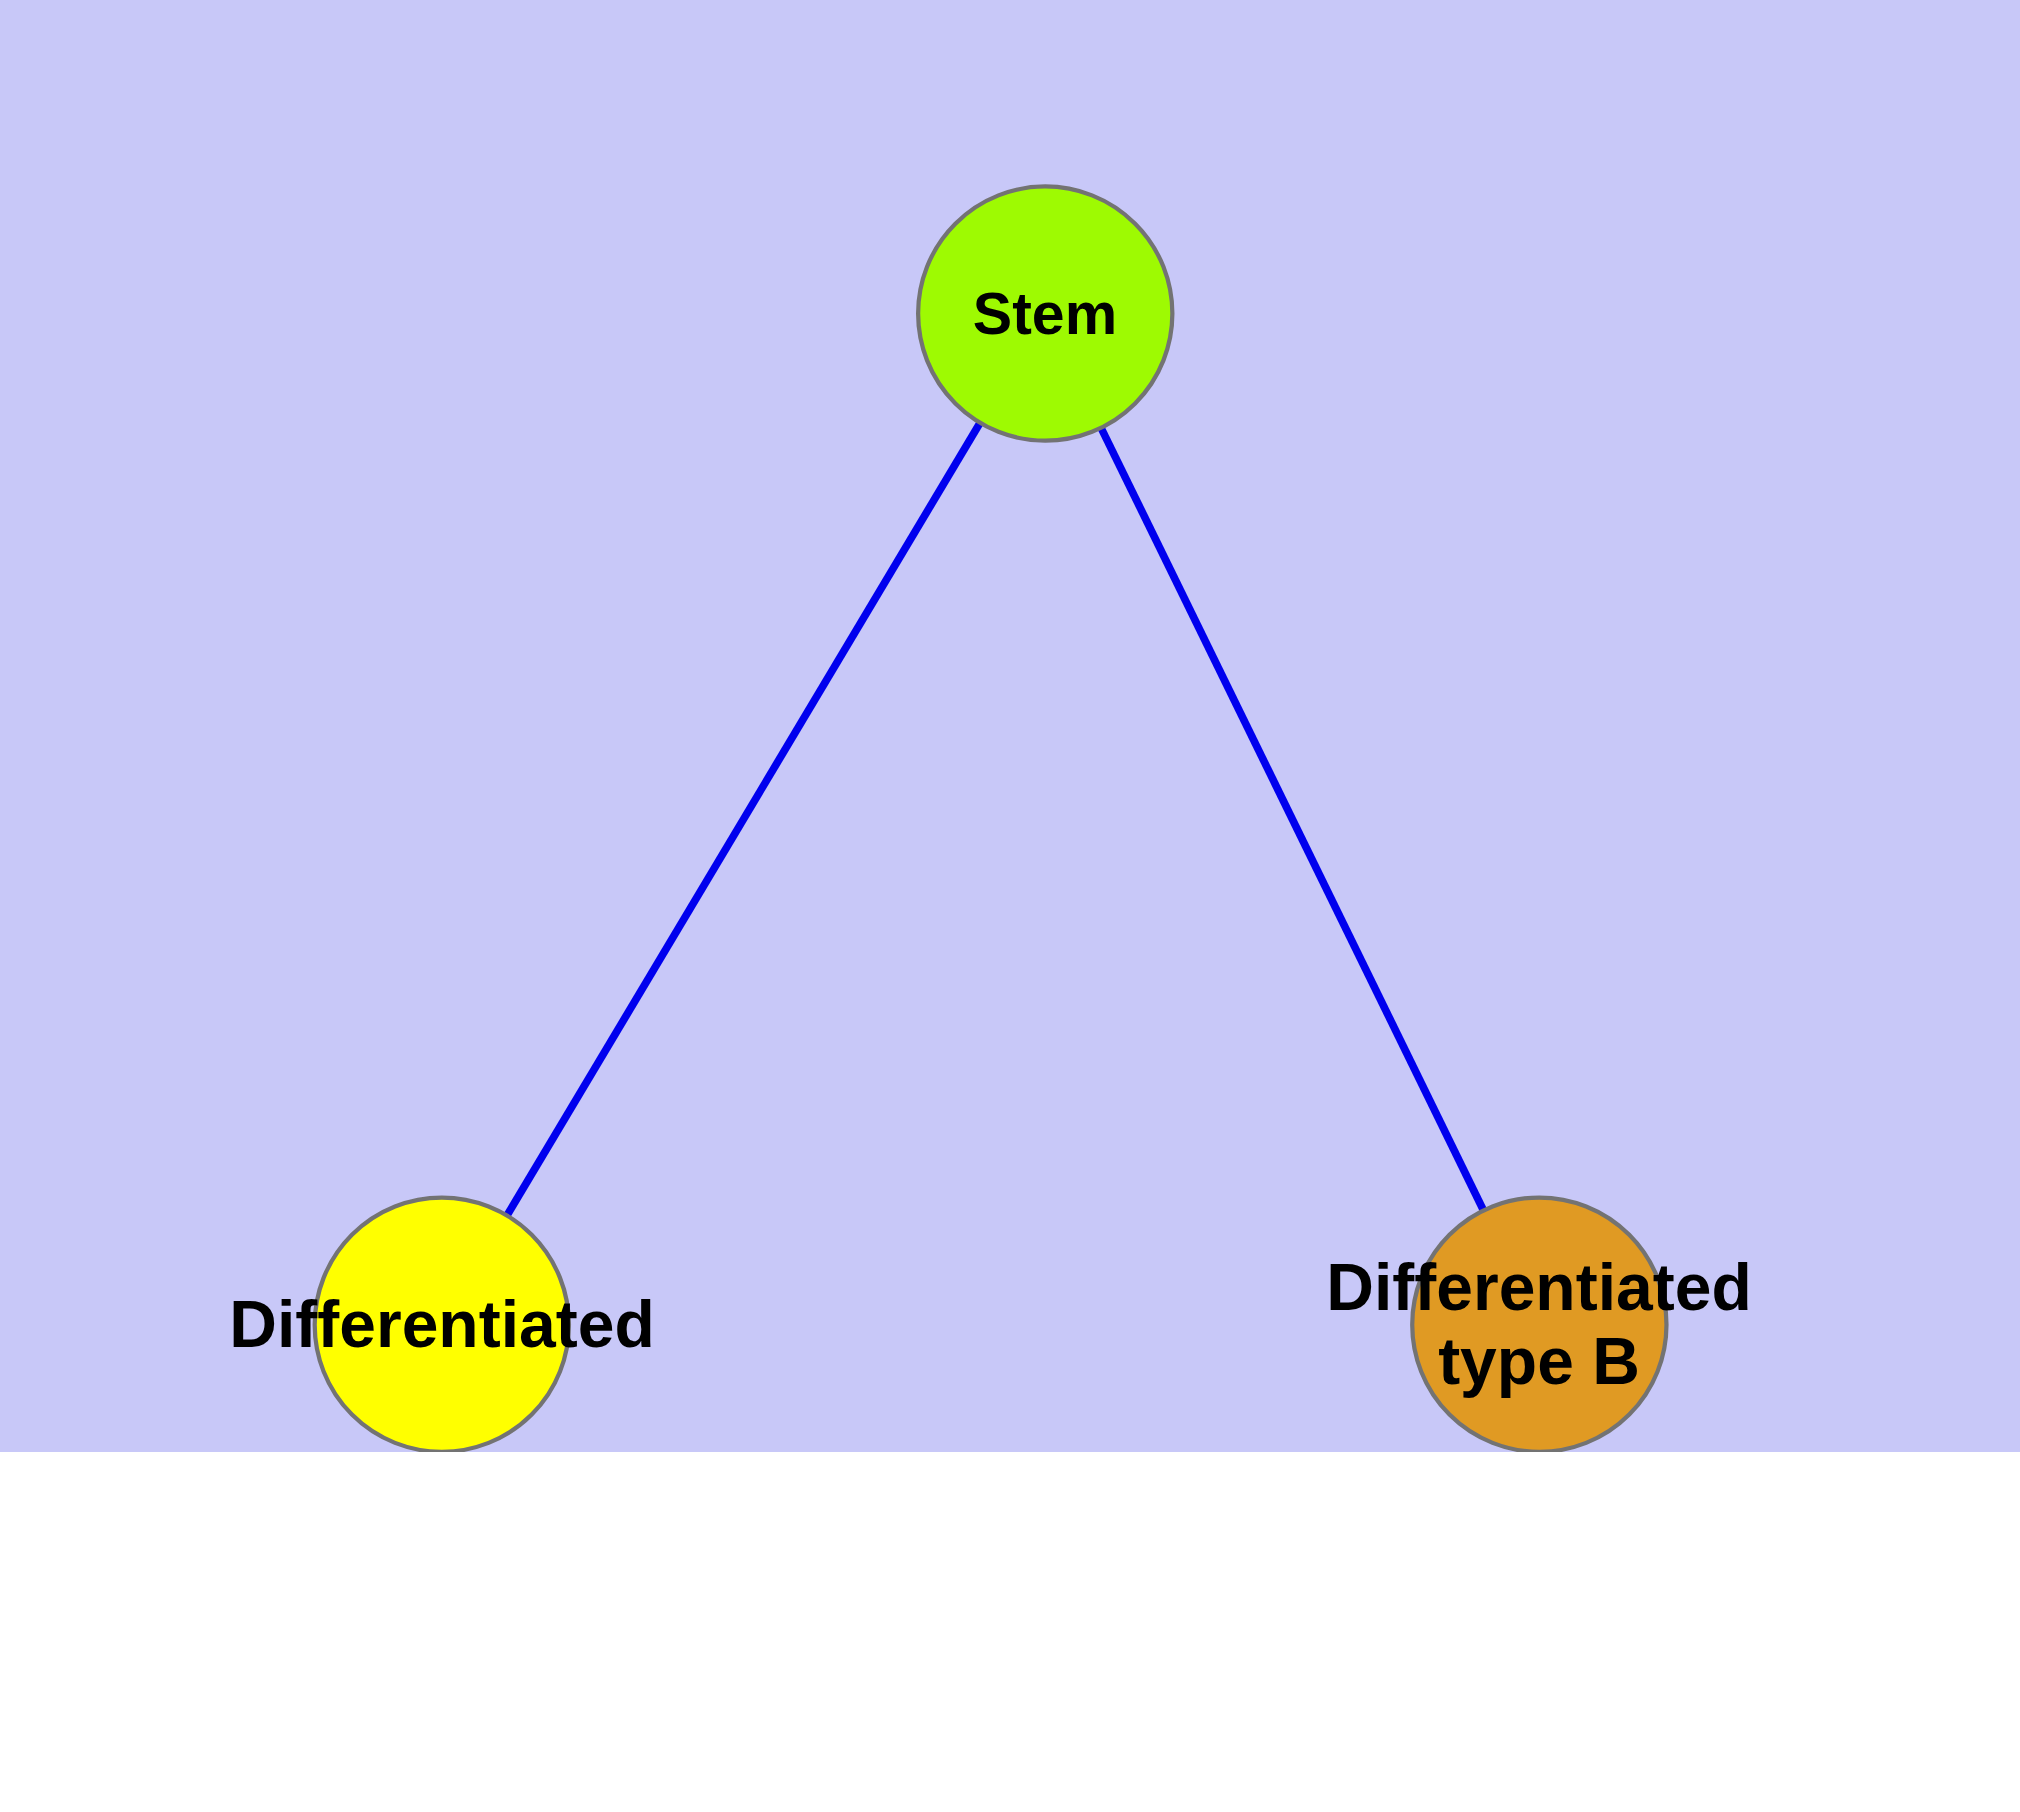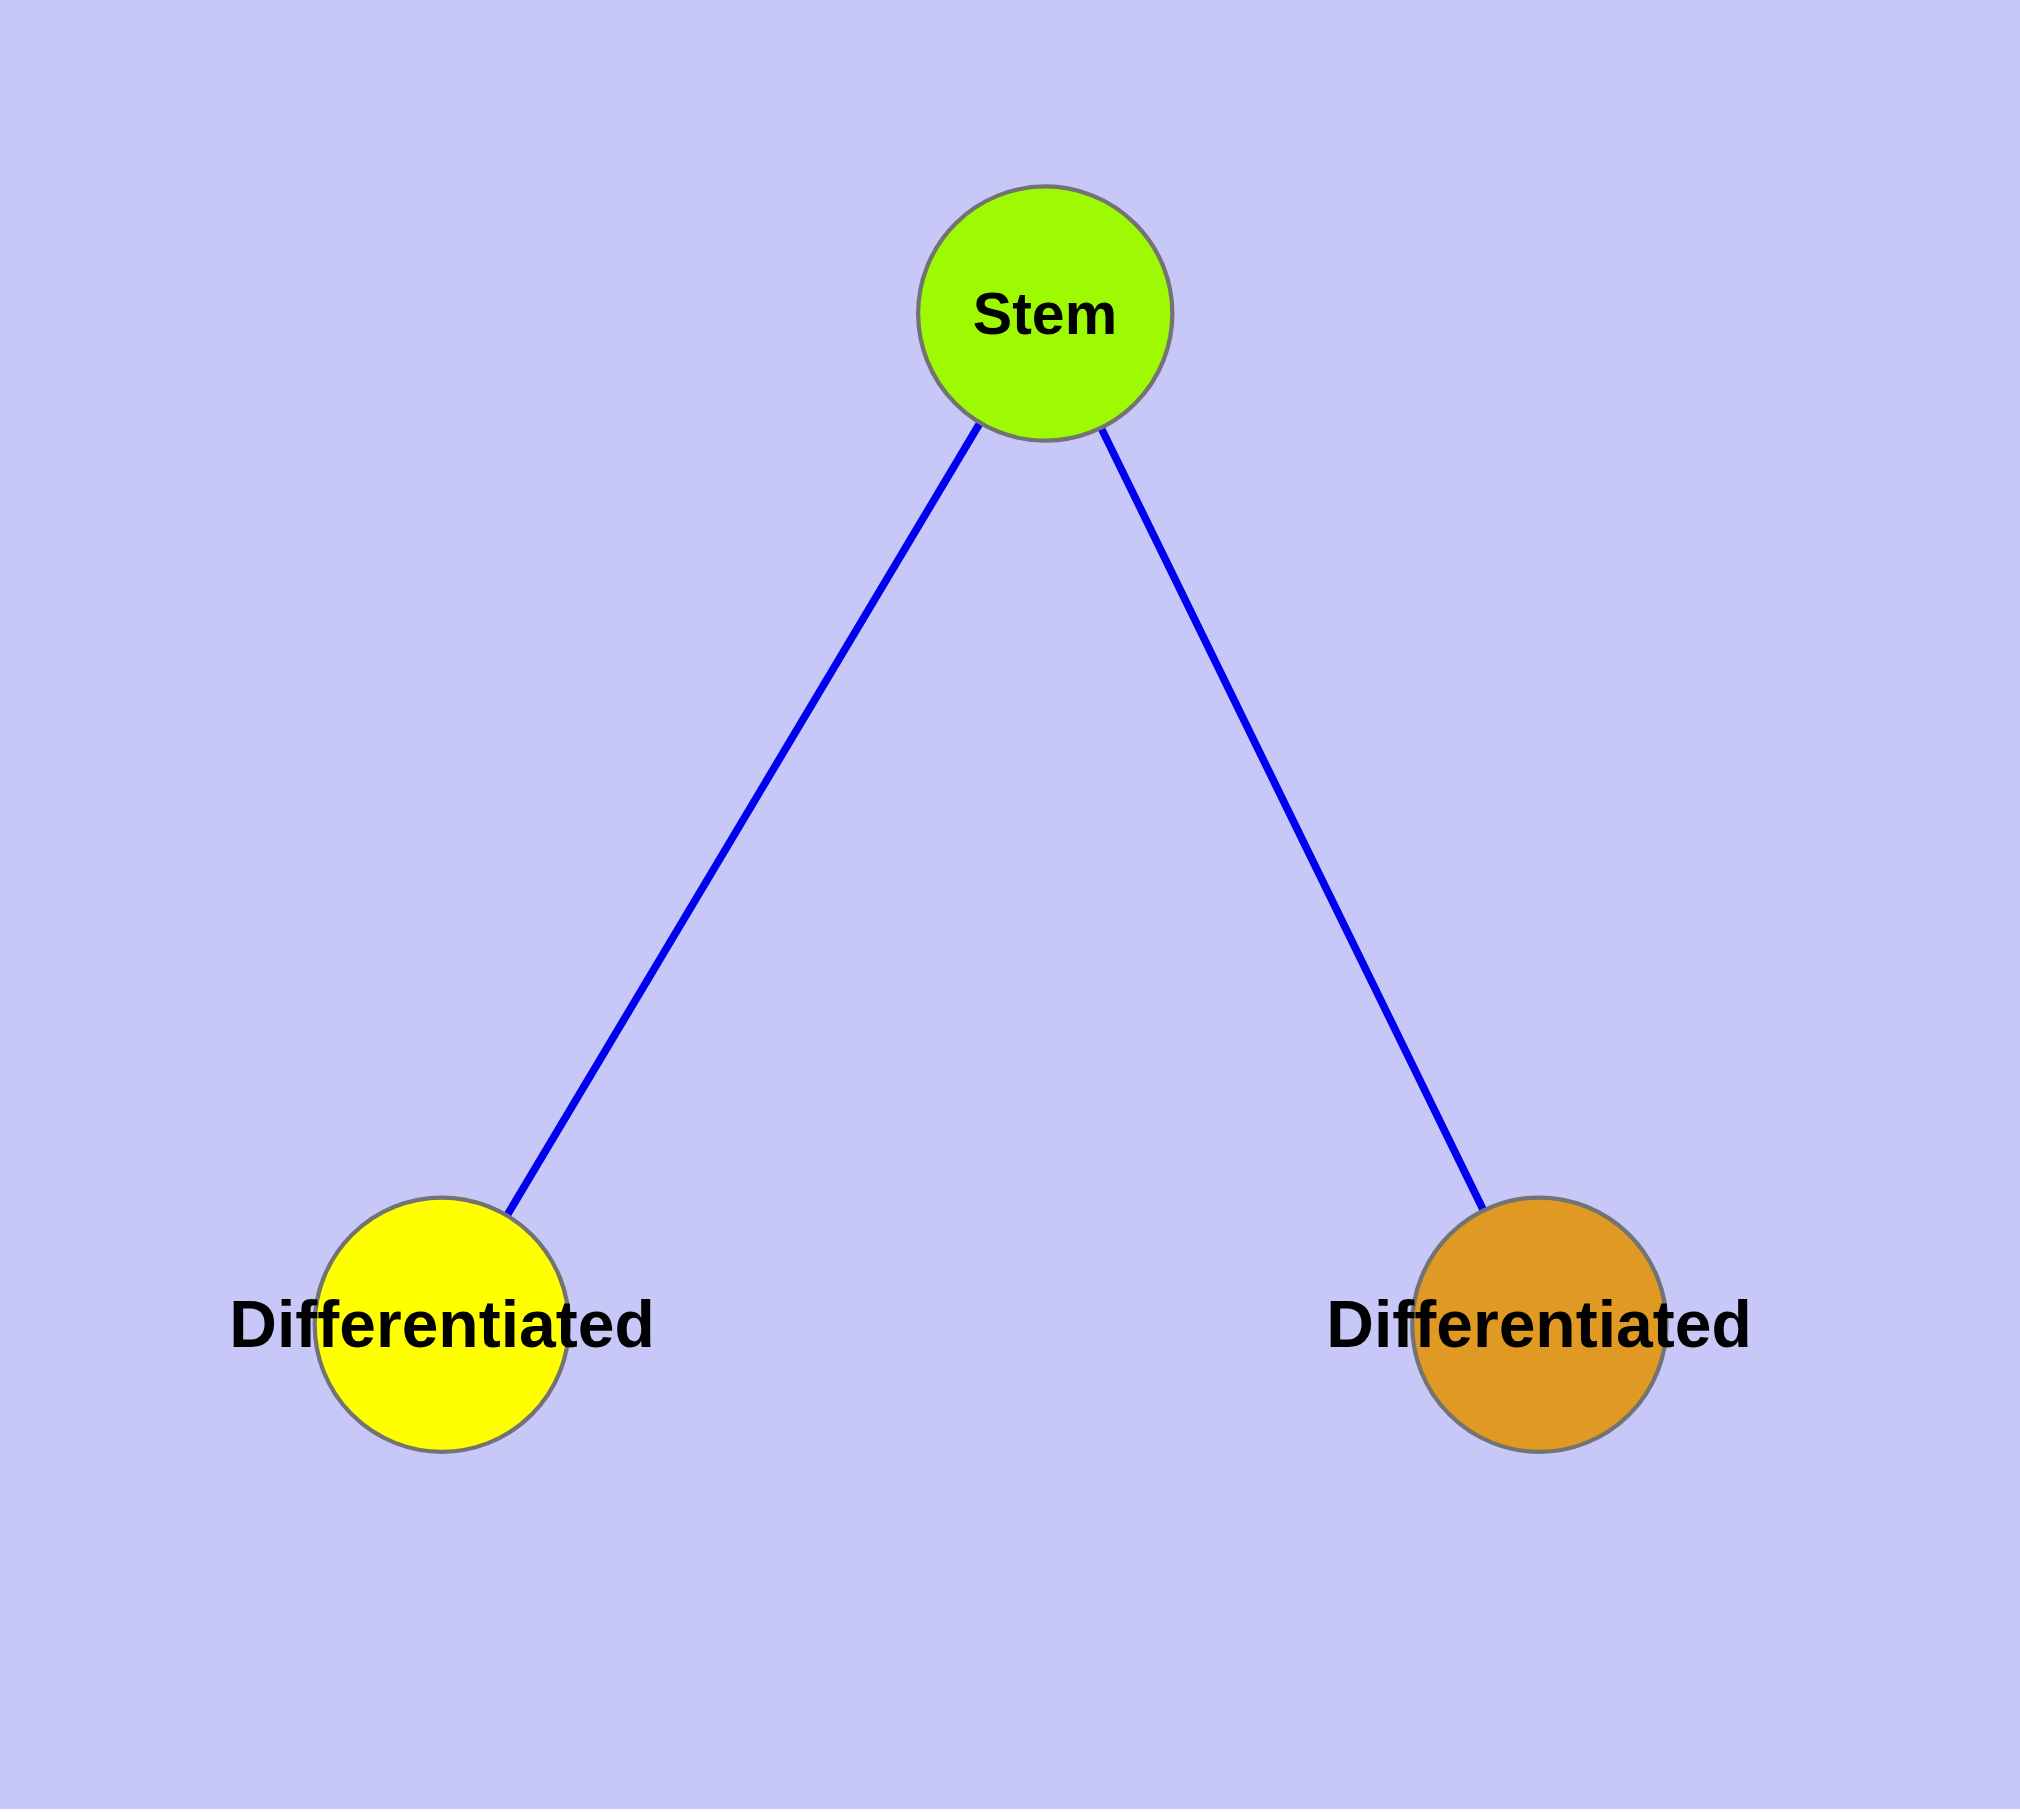--- a/index.html
+++ b/index.html
@@ -34,21 +34,21 @@
     pointer-events: none;
     z-index: 5;
   }
   .lbl-stem   { font-size: 59px; }
   .lbl-typeA  { font-size: 66px; }
   .lbl-typeB  { font-size: 66px; }
 </style>
 </head>
 <body>
 
-<div id="canvas" style="width: 2021px; height: 1809px; background: rgb(200, 200, 248);">
+<div id="canvas" style="width: 2021px; height: 1452px; background: rgb(200, 200, 248);">
 
   <svg id="graph-svg" viewBox="0 0 2384 2138">
 
     <g>
       <line class="edge" id="edge-0" x1="1156.1275213478862" y1="498.8045885280502" x2="597.8724786521137" y2="1434.19541147195" stroke="#0000ee" stroke-width="9" stroke-linecap="butt"></line>
       <line class="edge" id="edge-1" x1="1298.8592318468293" y1="504.7685481874224" x2="1750.1407681531707" y2="1428.2314518125777" stroke="#0000ee" stroke-width="9" stroke-linecap="butt"></line>
     </g>
 
     <g>
       <circle class="node-circle" id="node-0" cx="1233" cy="370" r="150" fill="#9efa02" stroke="#737373" stroke-width="5"></circle>
@@ -60,16 +60,17 @@
   <div class="node-label lbl-stem" id="label-0" style="left: 1045px; top: 314px; color: rgb(0, 0, 0);">
     <div>Stem</div>
   </div>
 
   <div class="node-label lbl-typeA" id="label-1" style="left: 442px; top: 1325px; color: rgb(0, 0, 0);">
     <div>Differentiated</div>
   </div>
 
   <div class="node-label lbl-typeB" id="label-2" style="left: 1539px; top: 1325px; color: rgb(0, 0, 0);">
     <div>Differentiated</div>
+    <div>type B</div>
   </div>
 
 </div>
 
 
 </body></html>

